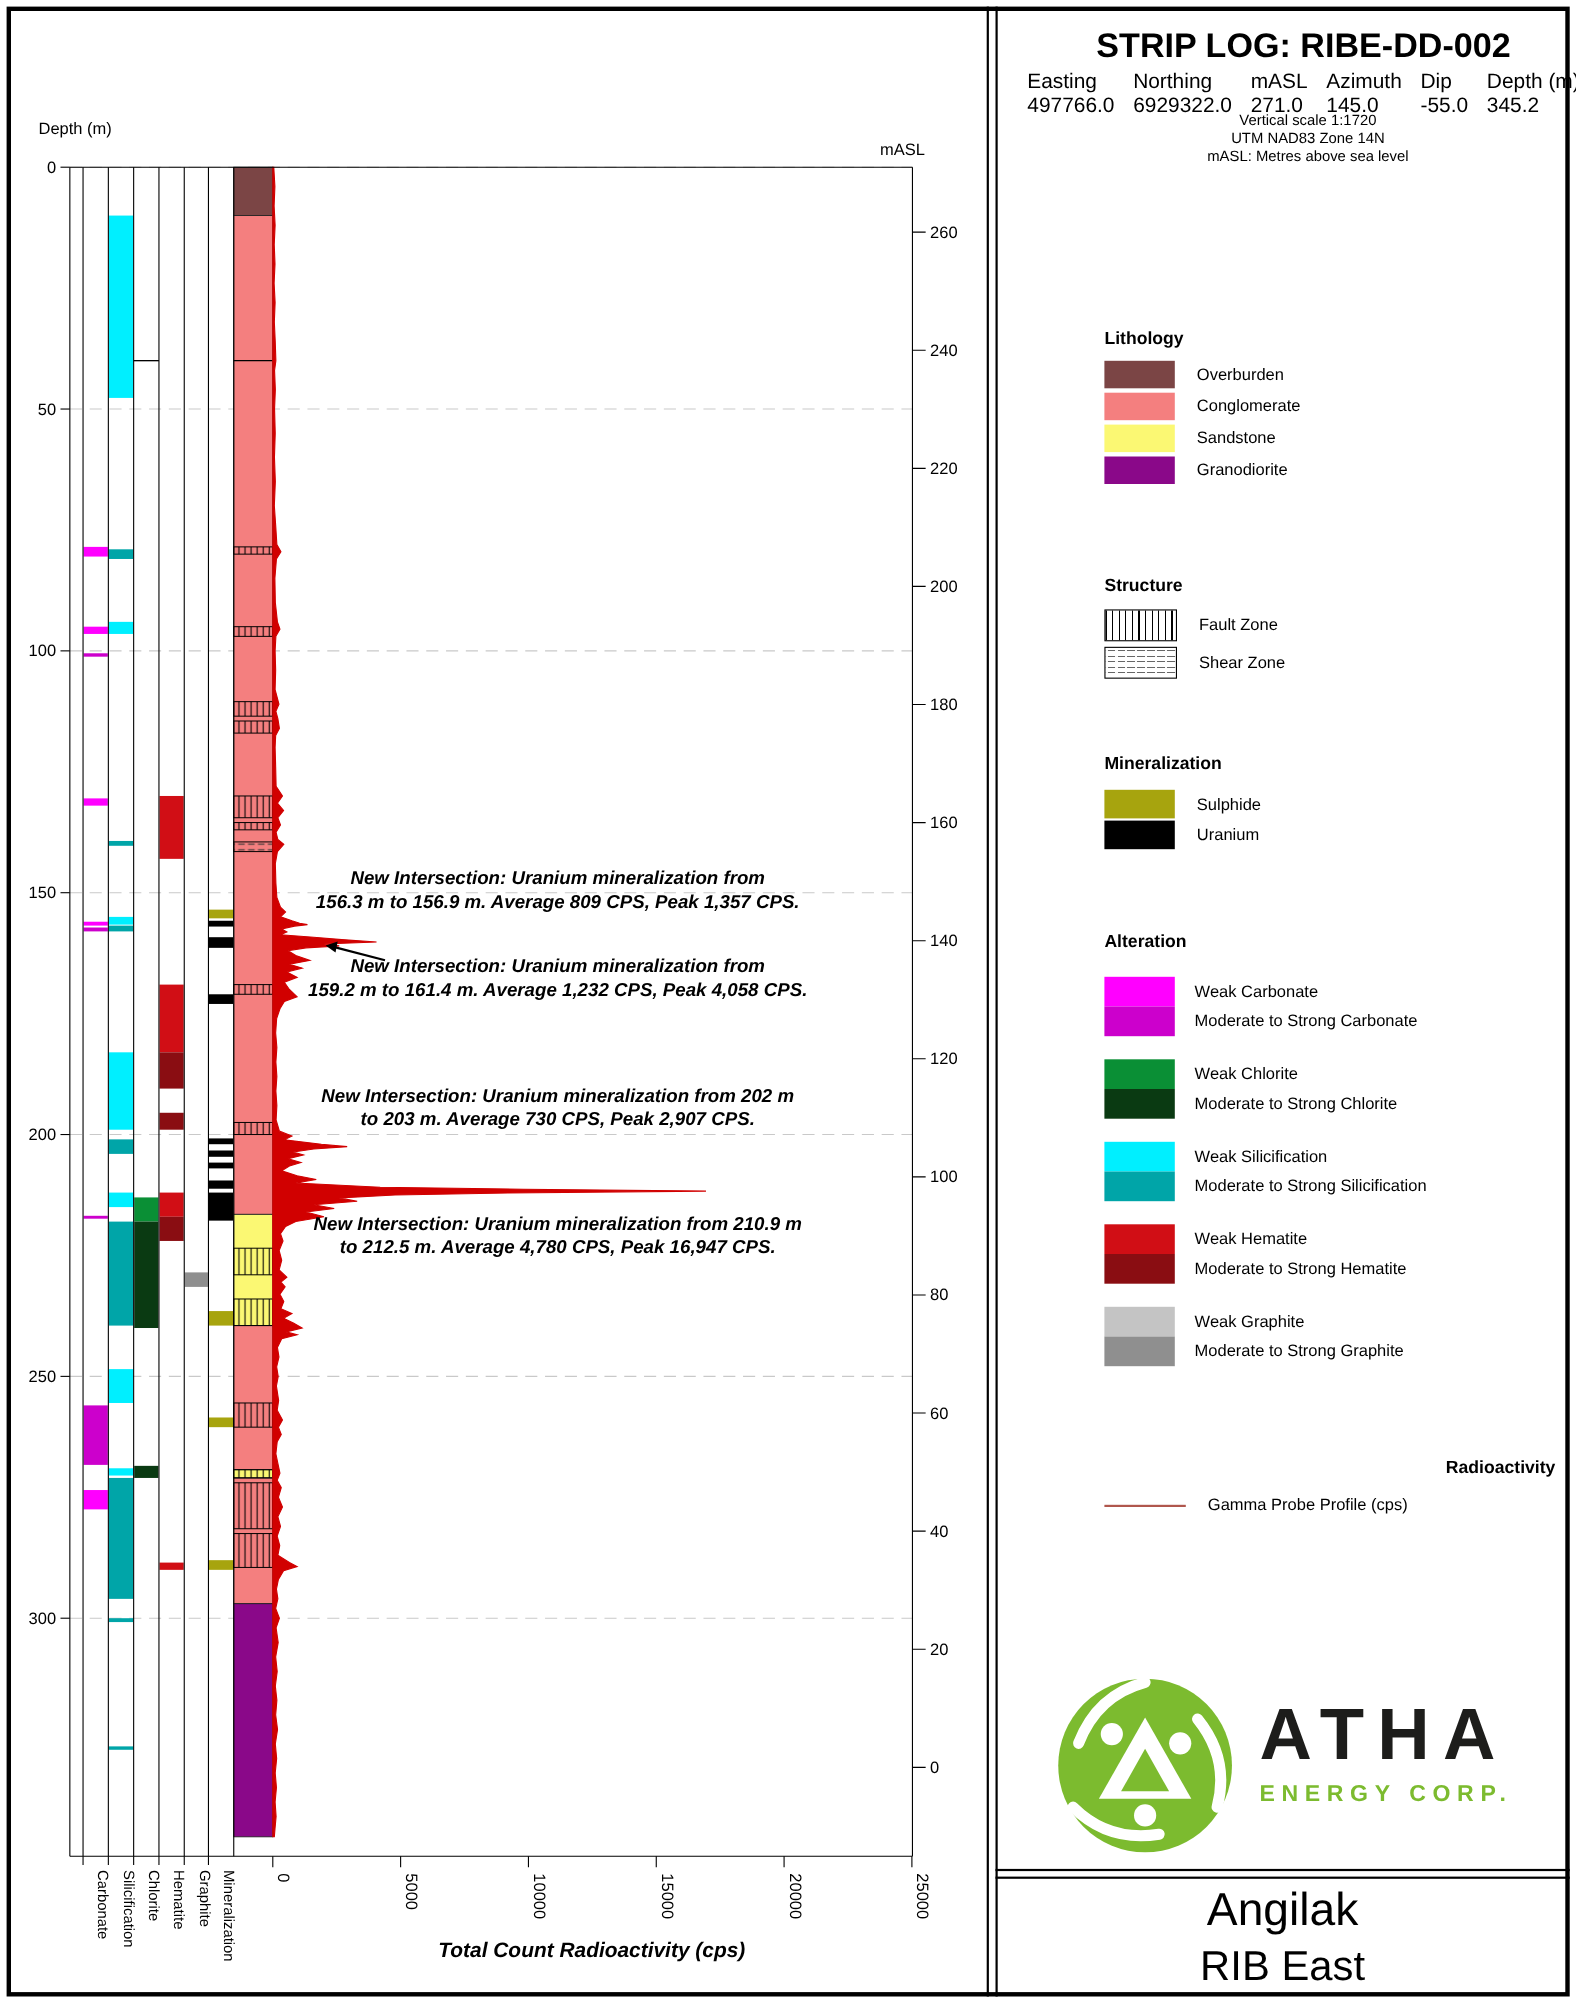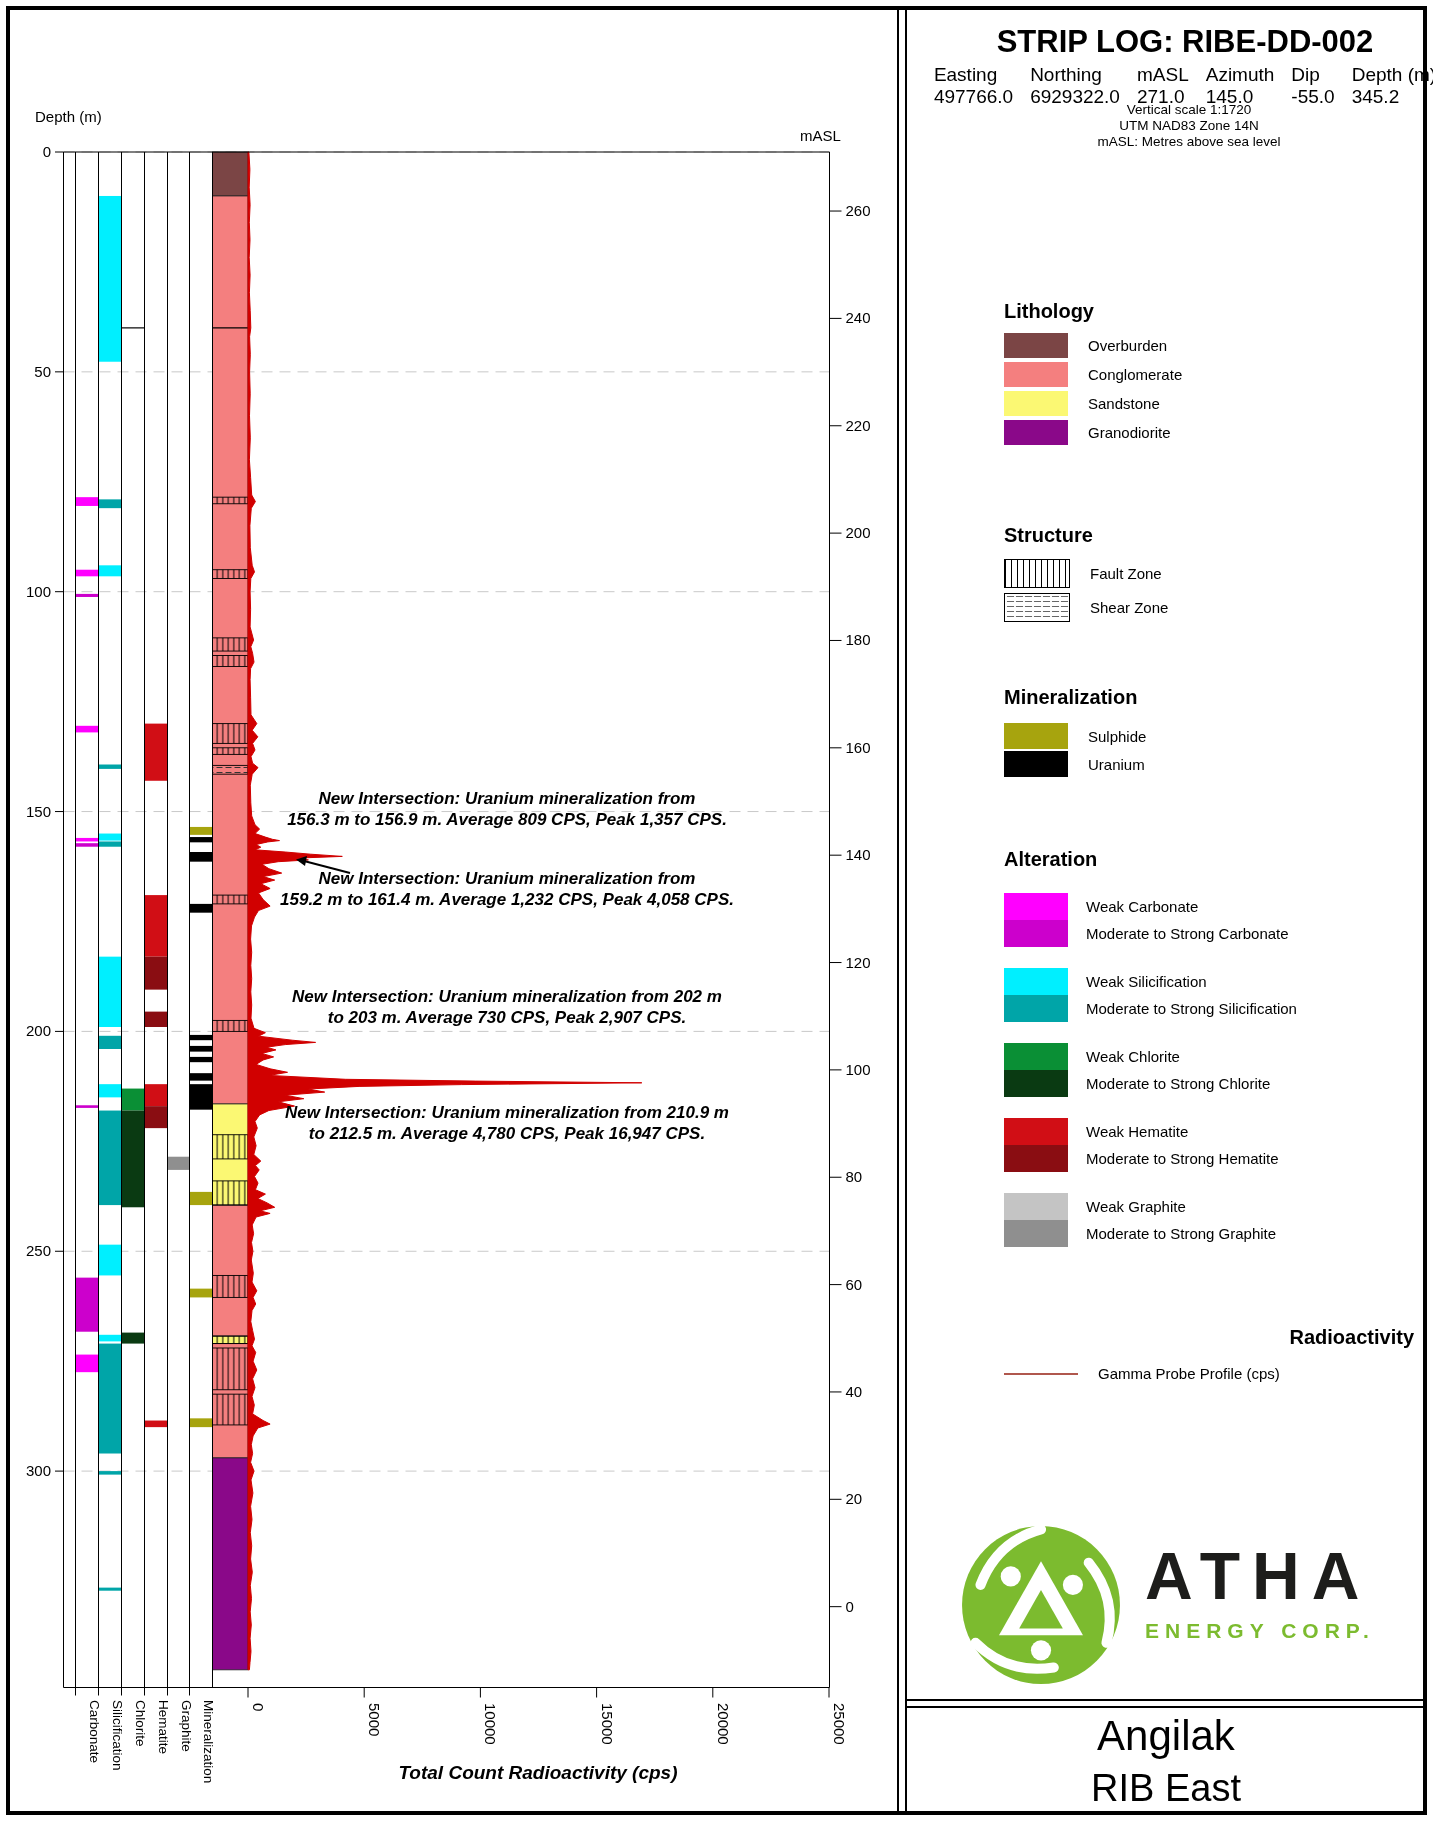--- a/index.html
+++ b/index.html
@@ -12,21 +12,21 @@
   .right-panel{position:absolute;left:905px;top:6px;width:560px;height:1809px;}
   .rp-title{position:absolute;top:18px;left:0;width:100%;text-align:center;font-size:31px;font-weight:bold;}
   .collar{position:absolute;top:58px;left:0;width:100%;display:flex;justify-content:center;gap:17px;}
   .collar-field{text-align:left;font-size:19px;line-height:1.15;}
   .collar-field .cl{white-space:nowrap;}
   .collar-field .cv{white-space:nowrap;}
   .scale-notes{position:absolute;top:96px;left:4px;width:100%;text-align:center;font-size:13.5px;line-height:1.2;}
   .legend-title{position:absolute;top:222px;left:0;width:100%;text-align:center;font-size:28px;font-weight:bold;}
   .lg-sec{position:absolute;left:99px;width:410px;}
   .sec-litho{top:294px;}  .sec-struct{top:518px;} .sec-min{top:680px;} .sec-alt{top:842px;} .sec-rad{top:1320px;text-align:right;}
-  .lg-head{font-size:20px;font-weight:bold;}
+  .lg-head{font-size:16px;font-weight:bold;}
   .lg-rows{margin-top:10px;}
   .sec-struct .lg-rows{margin-top:12px;} .sec-min .lg-rows{margin-top:14px;} .sec-rad .lg-rows{margin-top:16px;}
   .lg-row{display:flex;align-items:center;margin-bottom:4px;}
   .lg-sw{width:64px;height:25px;flex:0 0 64px;}
   .sec-struct .lg-sw{height:27px;border:1px solid #000;}
   .sec-min .lg-sw{height:26px;}
   .sec-min .lg-row{margin-bottom:2px;}
   .sec-struct .lg-row{margin-bottom:5px;}
   .lg-lab{margin-left:20px;font-size:15px;white-space:nowrap;}
   .sw-fault{background:repeating-linear-gradient(90deg,#000 0 1px,#fff 1px 6px);}
@@ -329,36 +329,36 @@
               <div style="background: rgb(255, 0, 255);"></div>
               <div style="background: rgb(204, 0, 204);"></div>
             </div>
             <div class="alt-labs">
               <div>Weak Carbonate</div>
               <div>Moderate to Strong Carbonate</div>
             </div>
           </div>
           <div class="alt-group">
             <div class="alt-sw">
+              <div style="background: rgb(10, 143, 53);"></div>
+              <div style="background: rgb(10, 58, 18);"></div>
+            </div>
+            <div class="alt-labs">
+              <div>Weak Chlorite</div>
+              <div>Moderate to Strong Chlorite</div>
+            </div>
+          </div>
+          <div class="alt-group">
+            <div class="alt-sw">
               <div style="background: rgb(0, 239, 255);"></div>
               <div style="background: rgb(0, 165, 168);"></div>
             </div>
             <div class="alt-labs">
               <div>Weak Silicification</div>
               <div>Moderate to Strong Silicification</div>
-            </div>
-          </div>
-          <div class="alt-group">
-            <div class="alt-sw">
-              <div style="background: rgb(10, 143, 53);"></div>
-              <div style="background: rgb(10, 58, 18);"></div>
-            </div>
-            <div class="alt-labs">
-              <div>Weak Chlorite</div>
-              <div>Moderate to Strong Chlorite</div>
             </div>
           </div>
           <div class="alt-group">
             <div class="alt-sw">
               <div style="background: rgb(209, 14, 21);"></div>
               <div style="background: rgb(138, 13, 18);"></div>
             </div>
             <div class="alt-labs">
               <div>Weak Hematite</div>
               <div>Moderate to Strong Hematite</div>

